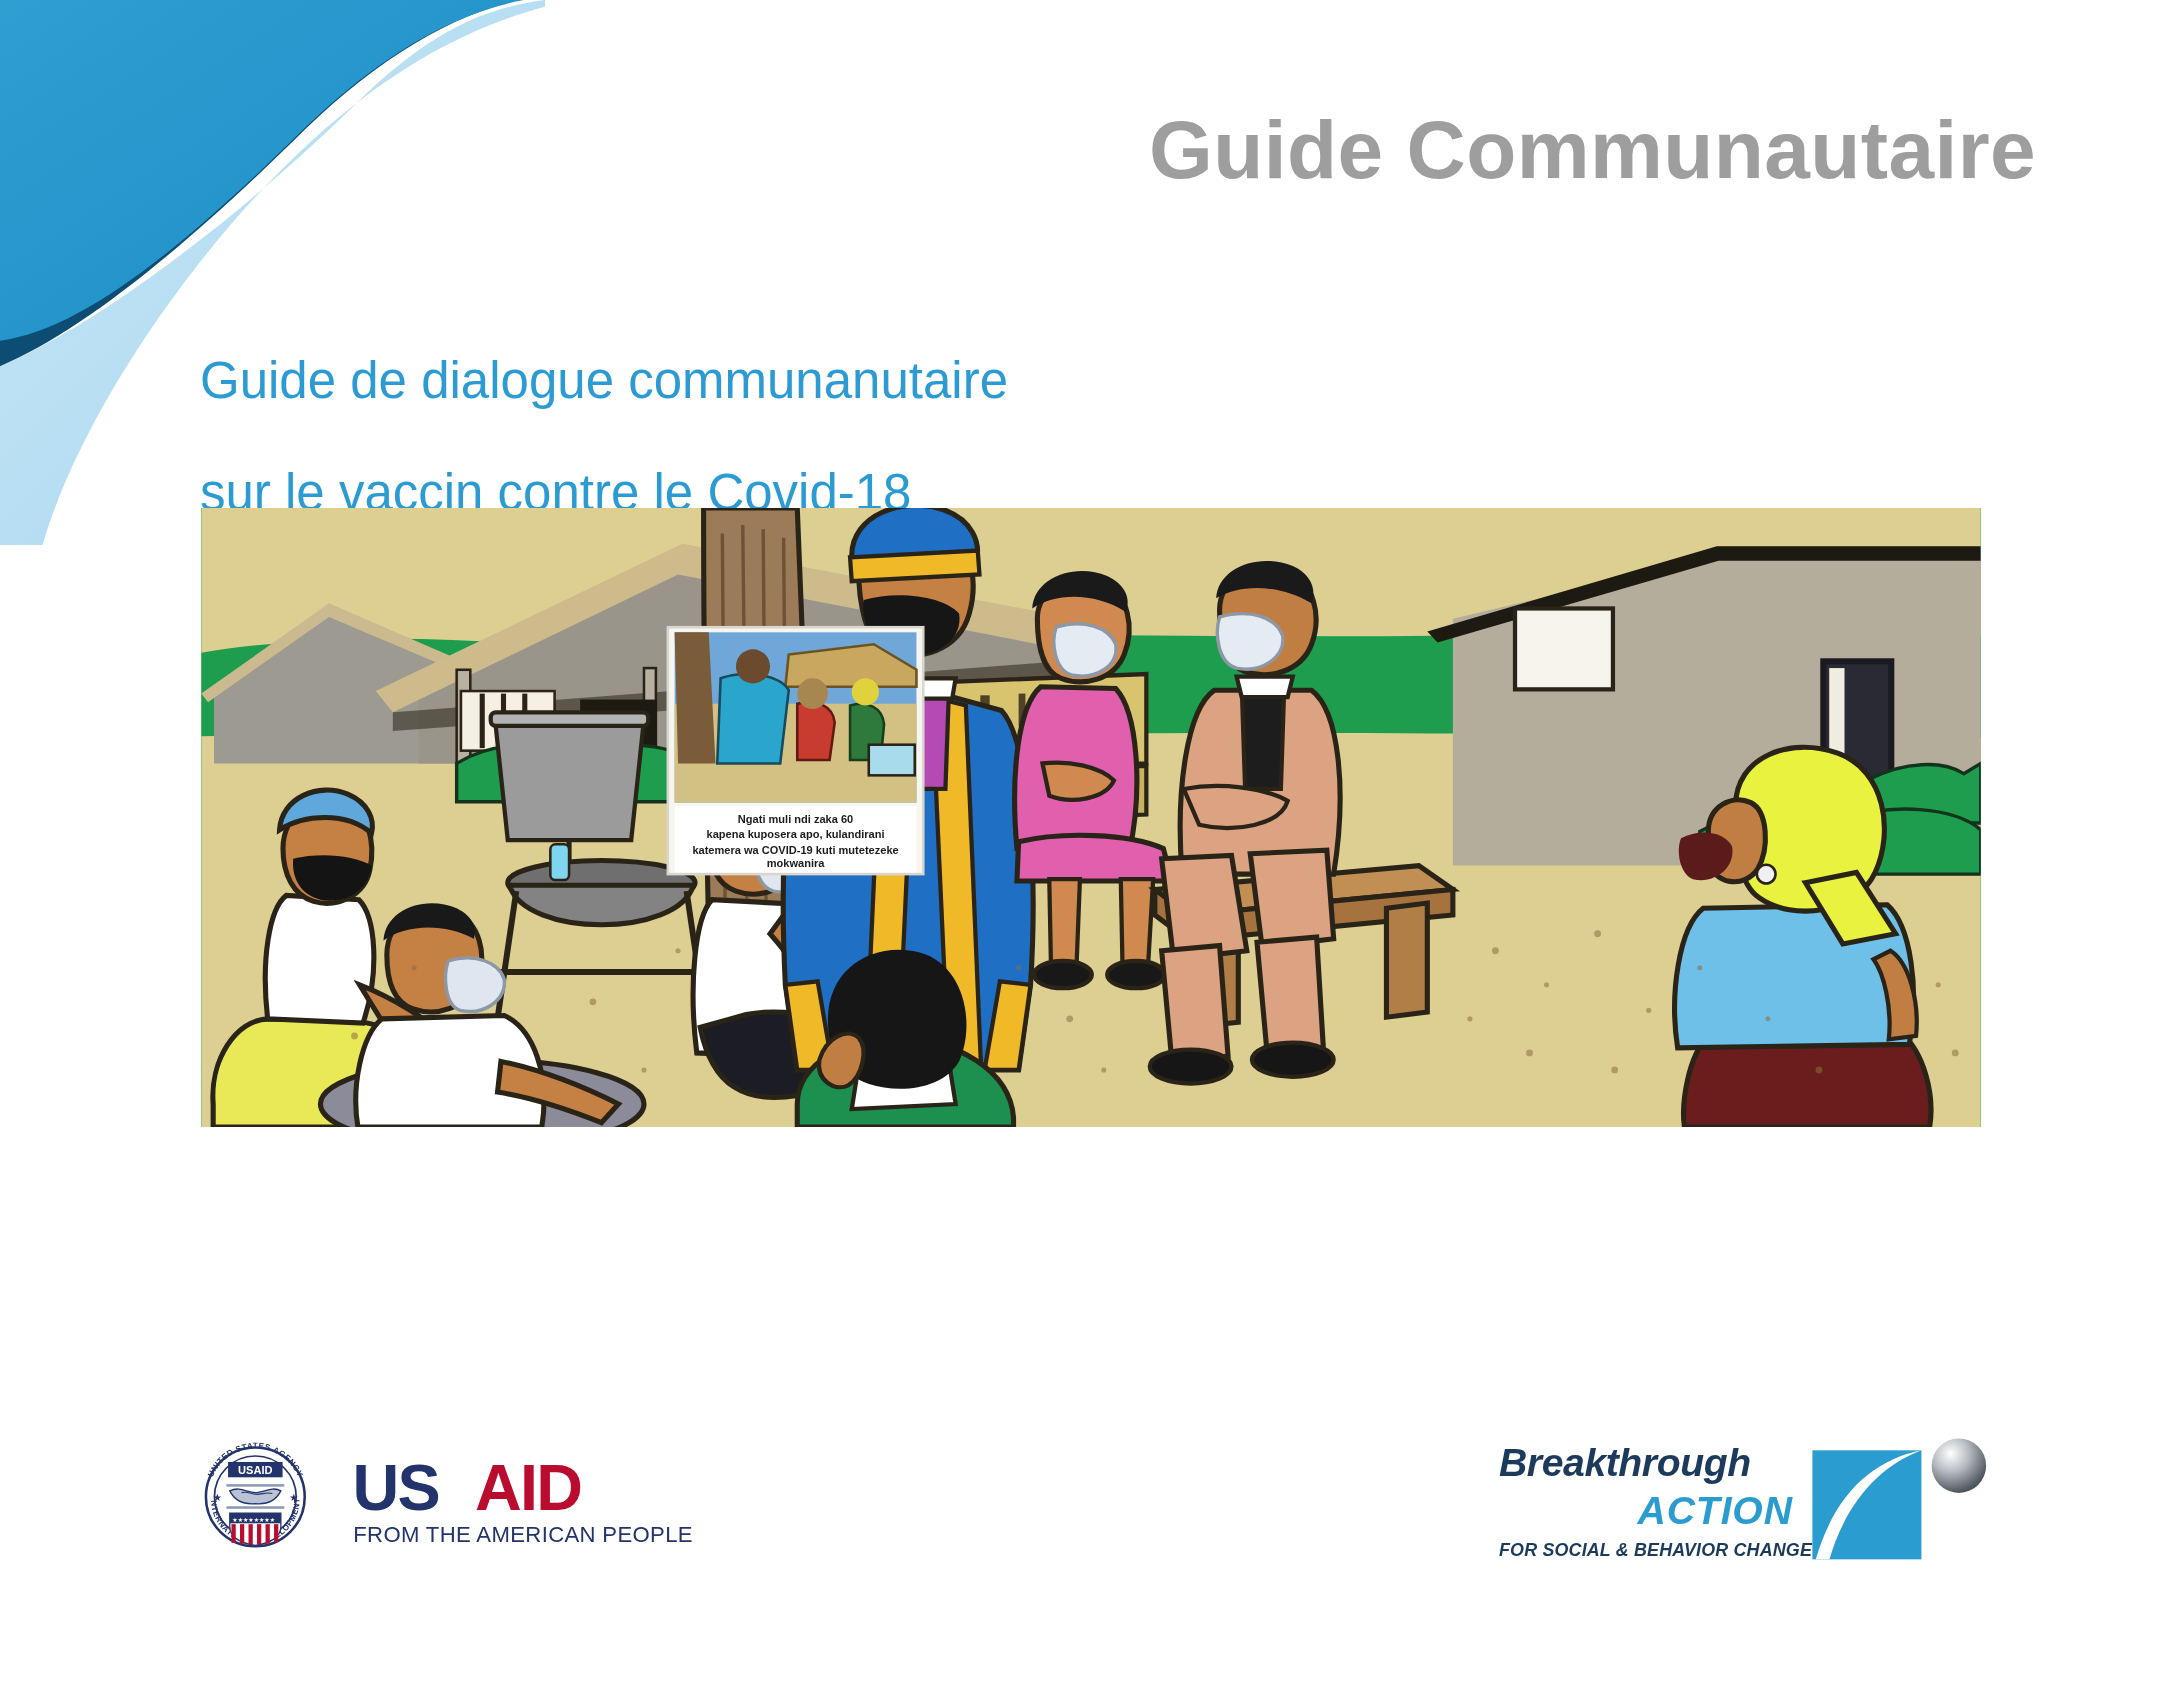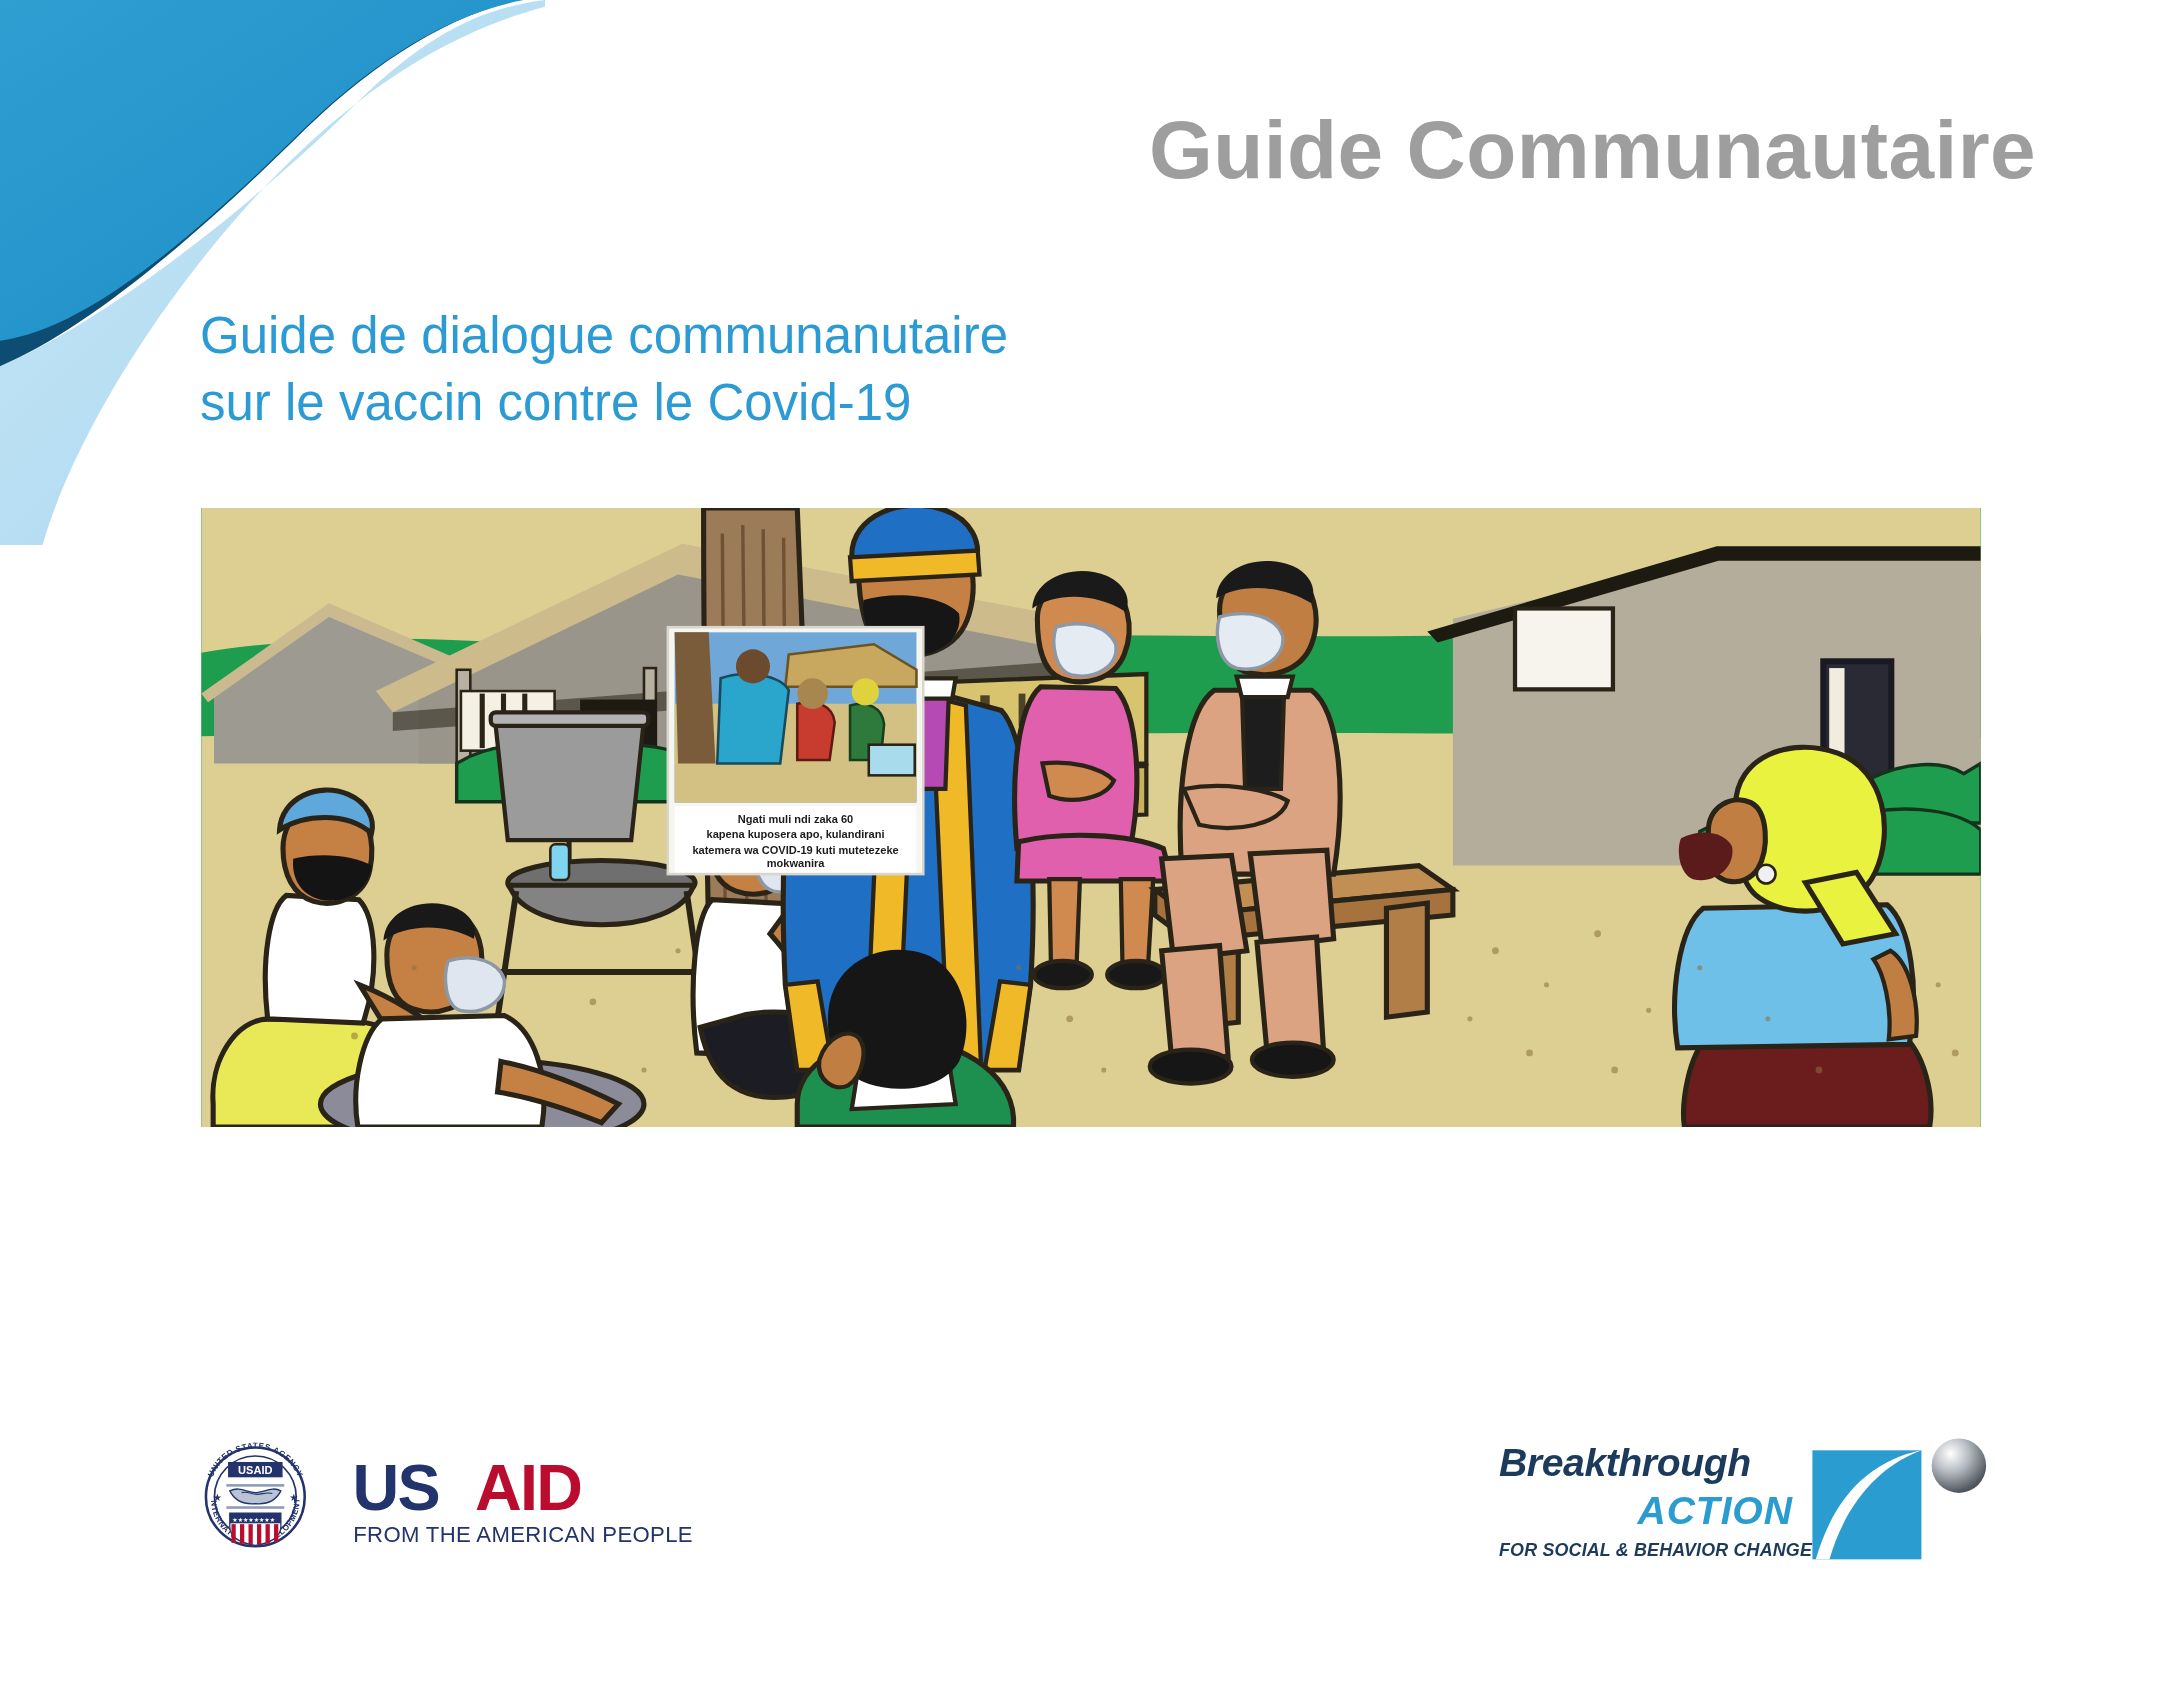--- a/index.html
+++ b/index.html
@@ -41,21 +41,21 @@
   
   #subtitle-block {
     position: absolute;
     left: 200px;
     top: 302px;
     color: #2d9bd3;
     font-size: 51px;
     line-height: 1.32;
     font-weight: 400;
   }
-  #subtitle-block .line { display: block; white-space: pre; }
+  #subtitle-block .line { display: block; white-space: pre; margin-top: 45px; }
 
   
   #illustration {
     position: absolute;
     left: 201px;
     top: 508px;
     width: 1780px;
     height: 619px;
     overflow: hidden;
     background: #22c55e;
@@ -103,21 +103,21 @@
              C 520 20 430 80 345 165 C 215 292 95 390 0 430 Z" fill="#0d4d73"></path>
 
     <path d="M0 0 L615 0 C 520 18 430 78 345 163 C 215 290 95 388 0 400 Z" fill="url(#gradMid)"></path>
   </svg>
 </div>
 
 <div id="page-title">Guide Communautaire</div>
 
 <div id="subtitle-block">
   <span class="line">Guide de dialogue communanutaire</span>
-  <span class="line">sur le vaccin contre le Covid-19</span>
+  <span class="line">sur le vaccin contre le Covid-18</span>
 </div>
 
 <div id="illustration">
   <svg viewBox="0 0 2090 727" width="1780" height="619" xmlns="http://www.w3.org/2000/svg">
     <defs>
       <clipPath id="frameClip">
           <rect x="0" y="0" width="2090" height="727"></rect>
         </clipPath>
     </defs>
     <g clip-path="url(#frameClip)">

